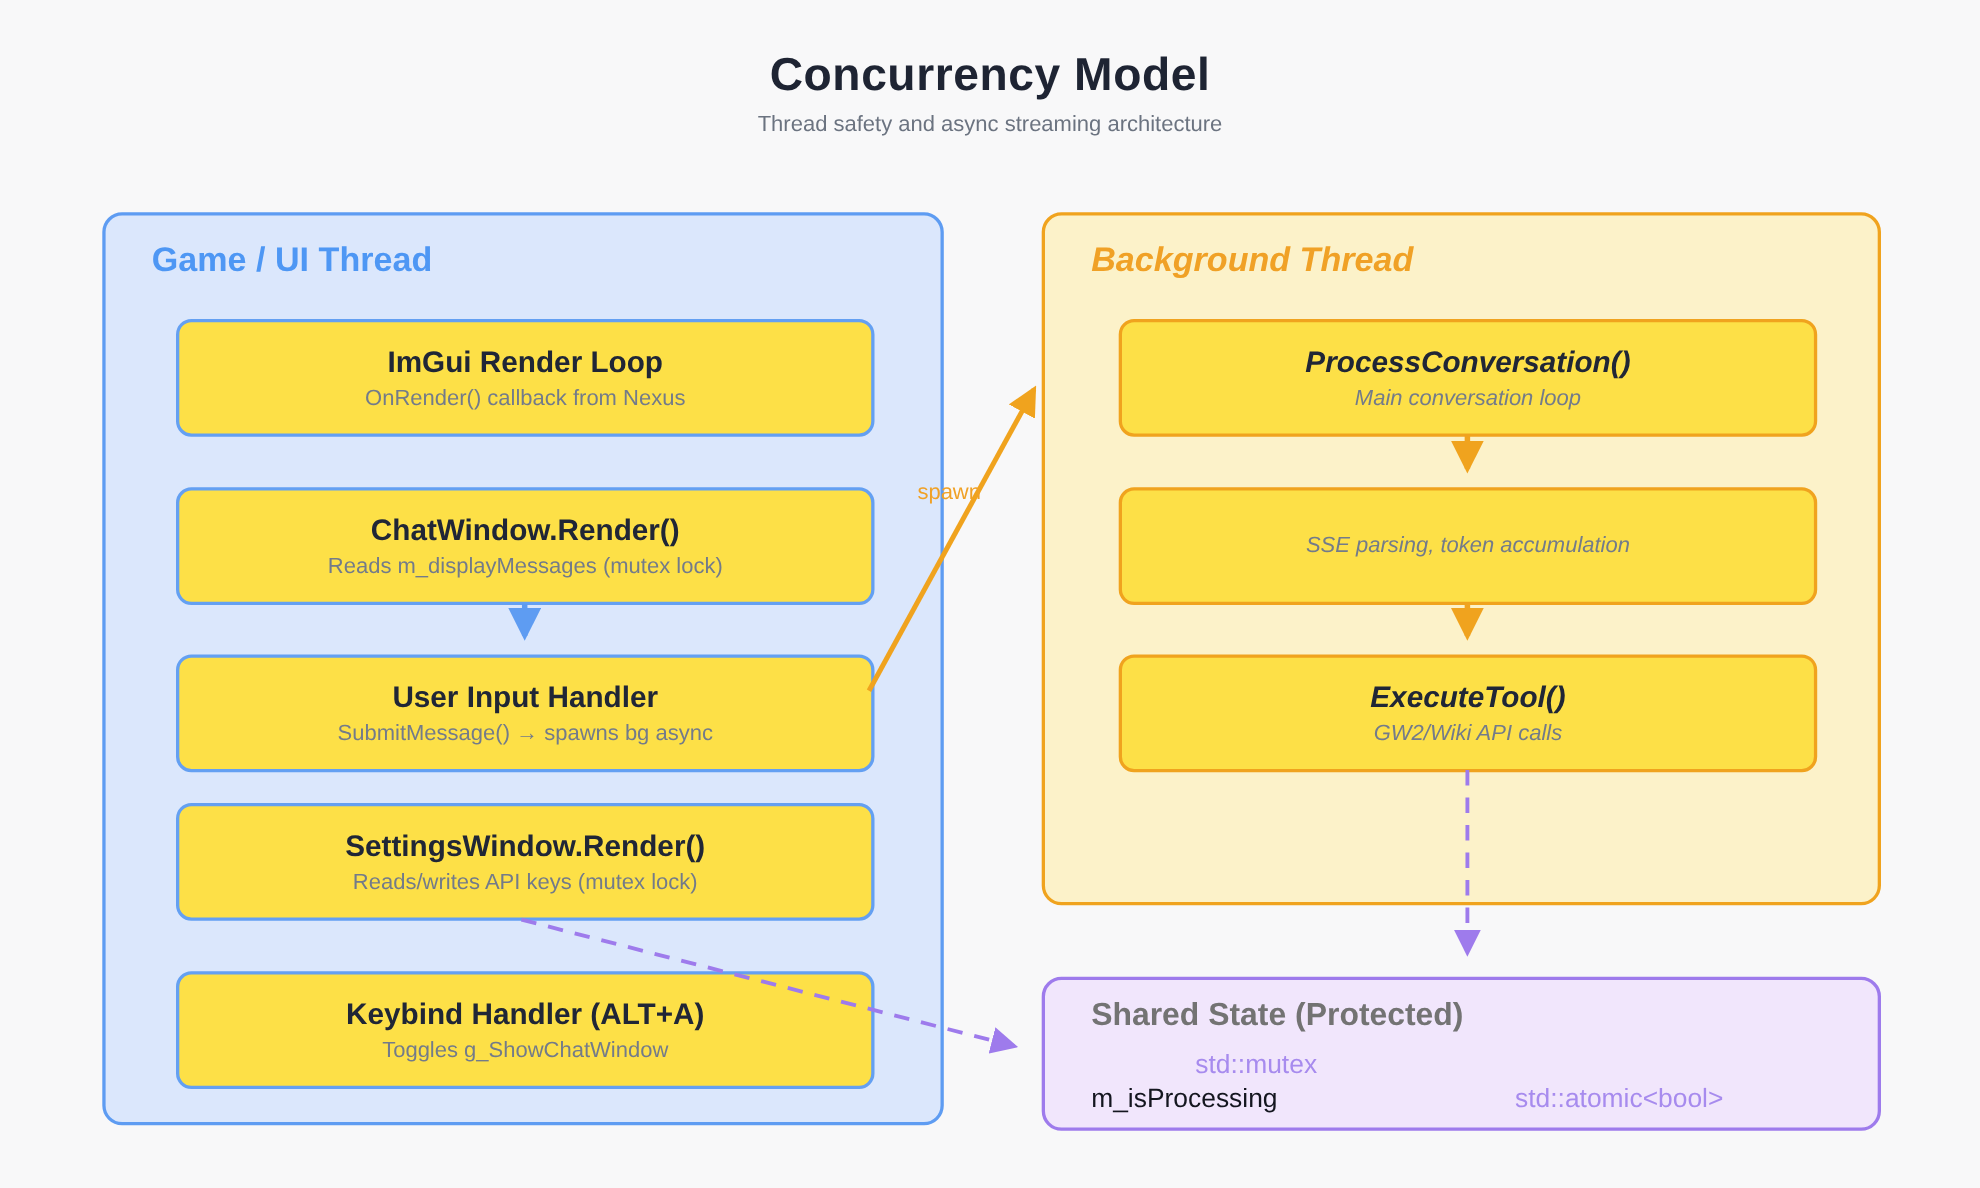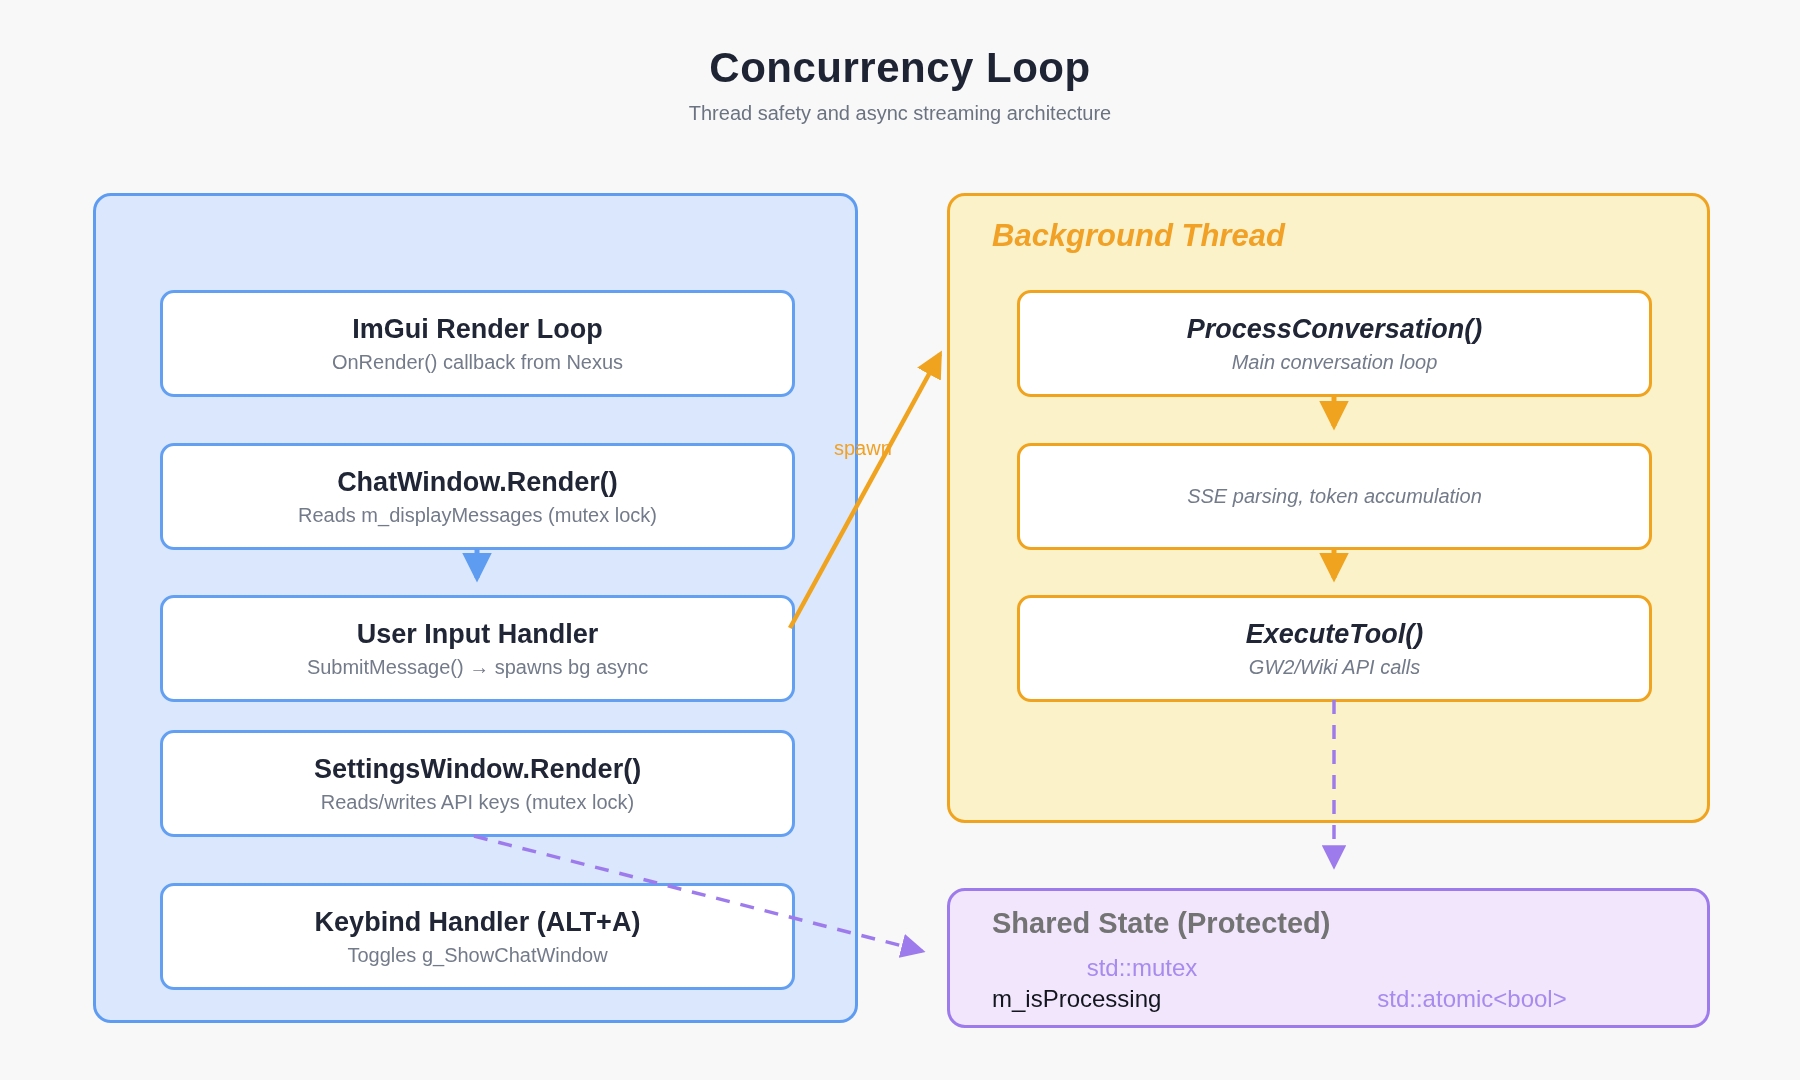--- a/index.html
+++ b/index.html
@@ -50,21 +50,21 @@
     left: 42px; top: 22px;
     font-size: 31px;
     font-weight: 700;
   }
   .panel-blue .panel-header { color: #4e97f4; }
   .panel-orange .panel-header { color: #f0a126; }
   .node {
     position: absolute;
     width: 635px;
     height: 107px;
-    background: #ffffff;
+    background: #fde047;
     border-radius: 14px;
     display: flex;
     flex-direction: column;
     align-items: center;
     justify-content: center;
     gap: 6px;
   }
   .panel-blue .node { left: 64px; border: 3px solid #64a0f2; }
   .panel-orange .node { left: 67px; border: 3px solid #f0a31e; }
   .node-title {
@@ -118,24 +118,25 @@
     left: 834px; top: 437px;
     font-size: 20px;
     color: #f0a126;
   }
 </style>
 </head>
 <body>
 
 <div class="canvas">
 
-  <div class="page-title">Concurrency Loop</div>
+  <div class="page-title">Concurrency Model</div>
   <div class="page-subtitle">Thread safety and async streaming architecture</div>
 
   <section class="panel panel-blue">
+    <h2 class="panel-header">Game / UI Thread</h2>
 
     <div class="node" style="top:94px">
       <div class="node-title">ImGui Render Loop</div>
       <div class="node-subtitle">OnRender() callback from Nexus</div>
     </div>
 
     <div class="node" style="top:247px">
       <div class="node-title">ChatWindow.Render()</div>
       <div class="node-subtitle">Reads m_displayMessages (mutex lock)</div>
     </div>

